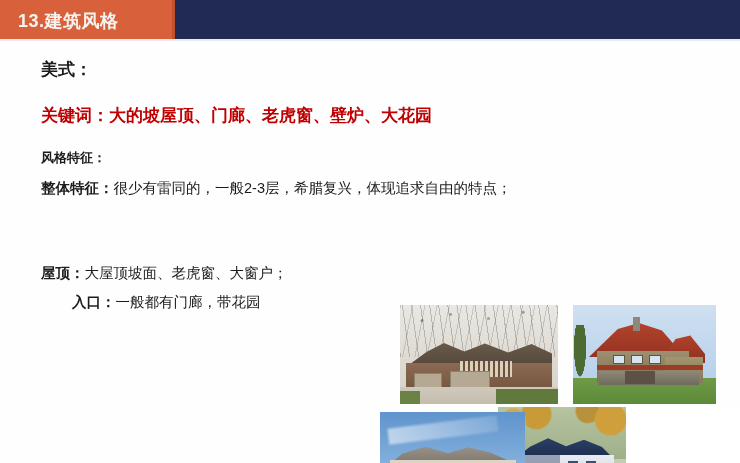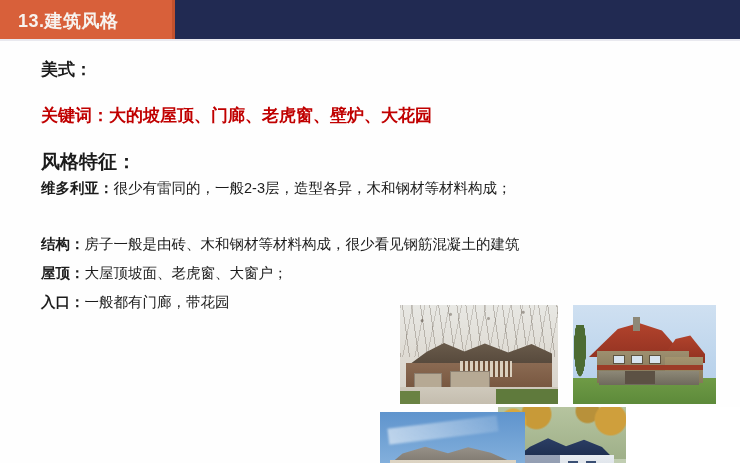--- a/index.html
+++ b/index.html
@@ -22,30 +22,30 @@
     white-space:nowrap;z-index:3;
   }
   .hdr-rule{position:absolute;left:0;top:39px;width:740px;height:2px;background:#e9e9ef;}
 
   
   .content{position:absolute;left:0;top:42px;width:740px;height:421px;}
   .txt{position:absolute;color:#1b1b1b;white-space:nowrap;text-align:center;}
 
   .t-style-name{left:41px;top:16px;font-size:17px;font-weight:bold;}
   .t-keywords{left:41px;top:62px;font-size:17px;font-weight:bold;color:#c00000;}
-  .t-feat-head{left:41px;top:107px;font-size:19px;font-weight:bold;}
+  .t-feat-head{left:41px;top:107px;font-size:13px;font-weight:bold;}
 
   .row{position:absolute;left:41px;font-size:14.5px;color:#1b1b1b;white-space:nowrap;}
   .row .lbl{font-weight:bold;}
   .row .val{font-weight:normal;}
   .r1{top:137px;}
   .r2{top:165px;}
   .r3{top:193px;}
   .r4{top:222px;}
-  .r5{top:251px;}
+  .r5{top:251px;margin-left:31px;}
 
   
   .photos{position:absolute;left:378px;top:215px;width:362px;height:248px;}
   .ph{position:absolute;overflow:hidden;background:#cfcfcf;}
 
   
   .ph1{left:22px;top:48px;width:158px;height:99px;}
   .p1-sky{position:absolute;inset:0;background:linear-gradient(#e8e8e4,#dedad2 55%,#d6d2c8);}
   .p1-trees{position:absolute;left:0;top:0;width:158px;height:52px;
     background:
@@ -141,24 +141,21 @@
 
   <div class="content">
 
     <div class="txt t-style-name">美式：</div>
 
     <div class="txt t-keywords">关键词：大的坡屋顶、门廊、老虎窗、壁炉、大花园</div>
 
     <div class="txt t-feat-head">风格特征：</div>
 
     <div class="row r1">
-      <span class="lbl">维多利亚：</span><span class="val">很少有雷同的，一般2-3层，造型各异，木和钢材等材料构成；</span>
-    </div>
-    <div class="row r3">
-      <span class="lbl">结构：</span><span class="val">房子一般是由砖、木和钢材等材料构成，很少看见钢筋混凝土的建筑</span>
+      <span class="lbl">整体特征：</span><span class="val">很少有雷同的，一般2-3层，希腊复兴，体现追求自由的特点；</span>
     </div>
     <div class="row r4">
       <span class="lbl">屋顶：</span><span class="val">大屋顶坡面、老虎窗、大窗户；</span>
     </div>
     <div class="row r5">
       <span class="lbl">入口：</span><span class="val">一般都有门廊，带花园</span>
     </div>
 
     <div class="photos">
 

